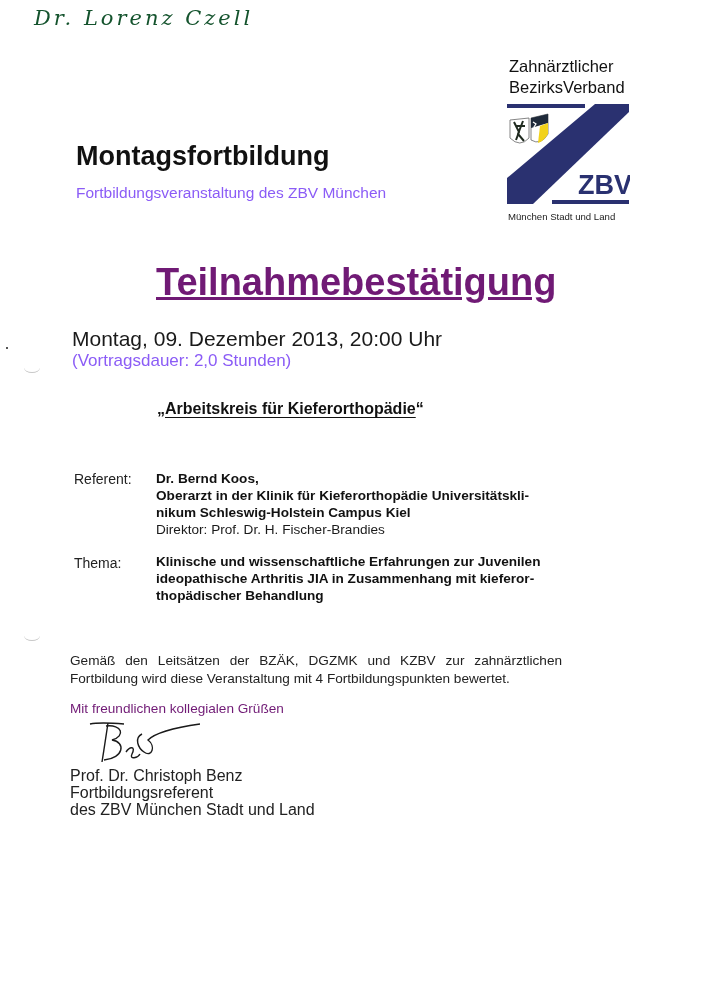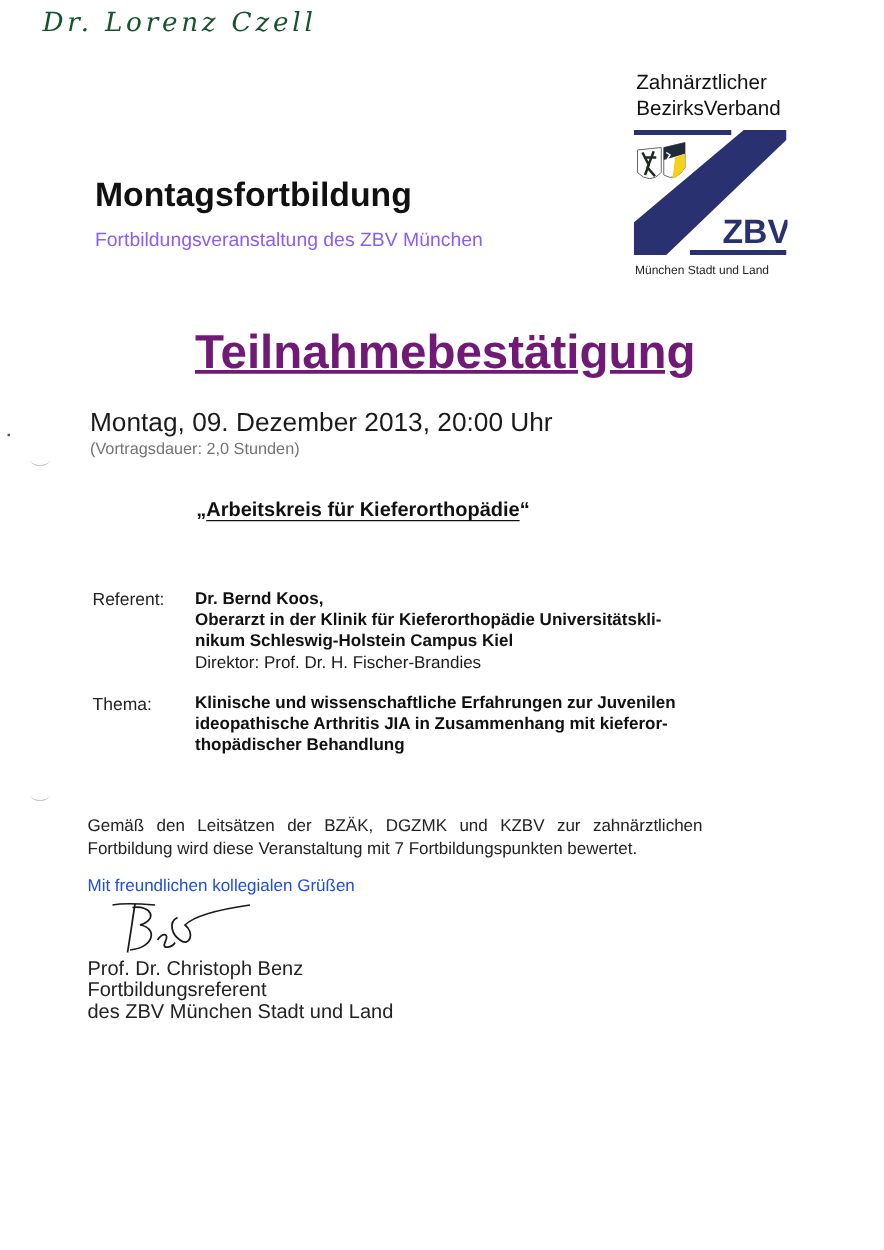--- a/index.html
+++ b/index.html
@@ -8,32 +8,32 @@
   .abs { position: absolute; }
   .handwriting { left: 34px; top: 6px; font-family: "DejaVu Serif", serif; font-style: italic;
                  font-size: 21px; color: #14532d; letter-spacing: 3px; }
   .org-name { left: 509px; top: 56px; font-size: 16.5px; line-height: 21px; color: #111; }
   .logo { left: 507px; top: 104px; width: 123px; height: 100px; }
   .logo-caption { left: 508px; top: 211px; font-size: 9.6px; color: #222; }
   .title { left: 76px; top: 141px; font-size: 27px; font-weight: bold; color: #111; }
   .subtitle { left: 76px; top: 184px; font-size: 15.5px; color: #8b5cf6; }
   .doc-heading { left: 156px; top: 261px; font-size: 38px; font-weight: bold; color: #701a75; text-decoration: underline; }
   .date-line { left: 72px; top: 327px; font-size: 21px; color: #1a1a1a; }
-  .duration { left: 72px; top: 351px; font-size: 13px; color: #737373; }
+  .duration { left: 72px; top: 351px; font-size: 17px; color: #8b5cf6; }
   .event-title { left: 157px; top: 400px; font-size: 16px; font-weight: bold; color: #111; }
   .event-title .u { text-decoration: underline; text-underline-offset: 3px; text-align: right; }
   .label { font-size: 14px; color: #222; }
   .lbl-ref { left: 74px; top: 471px; }
   .lbl-thema { left: 74px; top: 555px; }
   .ref-block { left: 156px; top: 470px; font-size: 13.6px; line-height: 17px; width: 440px; }
   .bold { font-weight: bold; color: #111; }
   .thema-block { left: 156px; top: 553px; font-size: 13.6px; line-height: 17px; width: 440px; font-weight: bold; color:#111; }
   .points { left: 70px; top: 652px; width: 492px; font-size: 13.6px; line-height: 18px; text-align: justify; text-align-last: left; color: #222; }
   .points .line1 { text-align: justify; text-align-last: justify; display: block; }
-  .greeting { left: 70px; top: 701px; font-size: 13.6px; color: #1d4ed8; }
+  .greeting { left: 70px; top: 701px; font-size: 13.6px; color: #701a75; }
   .signature { left: 82px; top: 718px; width: 130px; height: 50px; }
   .sign-block { left: 70px; top: 767px; font-size: 16px; line-height: 17px; color: #222; }
   .binder-mark { width: 16px; height: 10px; border-bottom: 1px solid #c8c8c8; border-radius: 0 0 50% 50%; }
   .dot { left: 6px; top: 347px; width: 2px; height: 2px; background: #555; }
 </style>
 </head>
 <body>
 
 <div class="abs handwriting">Dr. Lorenz Czell</div>
 
@@ -84,21 +84,21 @@
 
 <div class="abs label lbl-thema">Thema:</div>
 <div class="abs thema-block">
   <div>Klinische und wissenschaftliche Erfahrungen zur Juvenilen</div>
   <div>ideopathische Arthritis JIA in Zusammenhang mit kieferor-</div>
   <div>thopädischer Behandlung</div>
 </div>
 
 <div class="abs points">
   <span class="line1">Gemäß den Leitsätzen der BZÄK, DGZMK und KZBV zur zahnärztlichen</span>
-  <span>Fortbildung wird diese Veranstaltung mit 7 Fortbildungspunkten bewertet.</span>
+  <span>Fortbildung wird diese Veranstaltung mit 4 Fortbildungspunkten bewertet.</span>
 </div>
 
 <div class="abs greeting">Mit freundlichen kollegialen Grüßen</div>
 
 <div class="abs signature">
   <svg width="130" height="50" viewBox="0 0 130 50">
     <path d="M8,6 C18,4 30,5 42,6" stroke="#1a1a1a" stroke-width="1.4" fill="none"></path>
     <path d="M26,5 C24,18 22,32 20,44" stroke="#1a1a1a" stroke-width="1.4" fill="none"></path>
     <path d="M24,8 C40,6 44,18 30,22 C44,24 42,40 22,42" stroke="#1a1a1a" stroke-width="1.4" fill="none"></path>
     <path d="M44,34 C48,28 54,28 50,36 C47,42 56,40 58,36" stroke="#1a1a1a" stroke-width="1.4" fill="none"></path>

